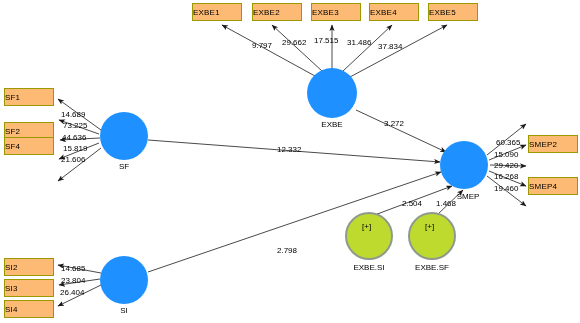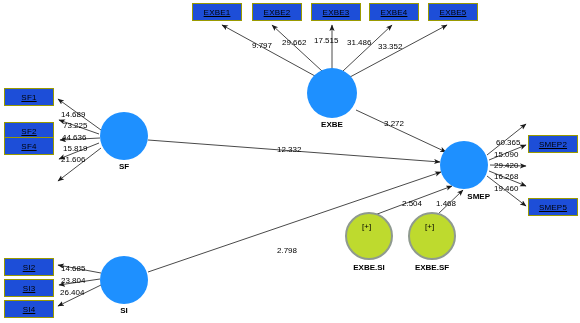--- a/index.html
+++ b/index.html
@@ -1,28 +1,28 @@
 <!DOCTYPE html>
 <html><head>
 <meta charset="utf-8">
 <style>
   html,body{margin:0;padding:0;background:#ffffff;}
   body{width:580px;height:323px;position:relative;overflow:hidden;
        font-family:"Liberation Sans", sans-serif;}
   #canvas{position:absolute;left:0;top:0;width:580px;height:323px;}
   svg.layer{position:absolute;left:0;top:0;width:580px;height:323px;}
-  .ind-box{position:absolute;width:50px;height:18px;background:#1d4ed8;
+  .ind-box{position:absolute;width:50px;height:18px;background:#fdba74;
            border:1px solid #9a9a00;box-sizing:border-box;
-           display:flex;align-items:center;justify-content:center;
-           font-size:8px;color:#000;letter-spacing:.2px;text-decoration:underline;}
+           display:flex;align-items:center;
+           font-size:8px;color:#000;letter-spacing:.2px;}
   .lv-circle{position:absolute;border-radius:50%;background:#1E90FF;}
   .mod-circle{position:absolute;border-radius:50%;background:#BEDA2E;
               border:2px solid #8f9a8f;box-sizing:border-box;}
   .mod-plus{position:absolute;font-size:8px;color:#000;}
-  .node-label{position:absolute;font-size:8px;color:#000;text-align:center;font-weight:bold;}
+  .node-label{position:absolute;font-size:8px;color:#000;text-align:center;}
   .coef{position:absolute;font-size:8px;color:#000;white-space:nowrap;}
 </style>
 </head>
 <body>
 
 <div id="canvas">
 
   <svg class="layer">
     <defs>
       <marker id="ah" markerWidth="7" markerHeight="7" refX="6" refY="2.6" orient="auto" markerUnits="strokeWidth">
@@ -74,21 +74,21 @@
       <span>EXBE4</span>
     </div>
   <div class="ind-box" style="left:428px;top:3px">
       <span>EXBE5</span>
     </div>
 
   <div class="coef" style="left:252px;top:41px">9.797</div>
   <div class="coef" style="left:282px;top:38px">29.662</div>
   <div class="coef" style="left:314px;top:36px">17.515</div>
   <div class="coef" style="left:347px;top:38px">31.486</div>
-  <div class="coef" style="left:378px;top:42px">33.352</div>
+  <div class="coef" style="left:378px;top:42px">37.834</div>
 
   <div class="ind-box" style="left:4px;top:88px">
       <span>SF1</span>
     </div>
   <div class="ind-box" style="left:4px;top:122px">
       <span>SF2</span>
     </div>
   <div class="ind-box" style="left:4px;top:137px">
       <span>SF4</span>
     </div>
@@ -109,41 +109,41 @@
       <span>SI4</span>
     </div>
 
   <div class="coef" style="left:61px;top:264px">14.685</div>
   <div class="coef" style="left:61px;top:276px">23.804</div>
   <div class="coef" style="left:60px;top:288px">26.404</div>
 
   <div class="ind-box" style="left:528px;top:135px">
       <span>SMEP2</span>
     </div>
-  <div class="ind-box" style="left:528px;top:198px">
-      <span>SMEP5</span>
+  <div class="ind-box" style="left:528px;top:177px">
+      <span>SMEP4</span>
     </div>
 
   <div class="coef" style="left:496px;top:138px">60.365</div>
   <div class="coef" style="left:494px;top:150px">15.090</div>
   <div class="coef" style="left:494px;top:161px">29.420</div>
   <div class="coef" style="left:494px;top:172px">16.268</div>
   <div class="coef" style="left:494px;top:184px">19.460</div>
 
   <div class="lv-circle" style="left:100px;top:112px;width:48px;height:48px"></div>
   <div class="node-label" style="left:104px;top:162px;width:40px">SF</div>
 
   <div class="lv-circle" style="left:100px;top:256px;width:48px;height:48px"></div>
   <div class="node-label" style="left:104px;top:306px;width:40px">SI</div>
 
   <div class="lv-circle" style="left:307px;top:68px;width:50px;height:50px"></div>
   <div class="node-label" style="left:307px;top:120px;width:50px">EXBE</div>
 
   <div class="lv-circle" style="left:440px;top:141px;width:48px;height:48px"></div>
-  <div class="node-label" style="left:446px;top:192px;width:44px;text-align:right">SMEP</div>
+  <div class="node-label" style="left:446px;top:192px;width:44px;text-align:center">SMEP</div>
 
   <div class="mod-circle" style="left:345px;top:212px;width:48px;height:48px"></div>
   <div class="mod-plus" style="left:362px;top:222px">[+]</div>
   <div class="node-label" style="left:344px;top:263px;width:50px">EXBE.SI</div>
 
   <div class="mod-circle" style="left:408px;top:212px;width:48px;height:48px"></div>
   <div class="mod-plus" style="left:425px;top:222px">[+]</div>
   <div class="node-label" style="left:407px;top:263px;width:50px">EXBE.SF</div>
 
   <div class="coef" style="left:277px;top:145px">12.332</div>

